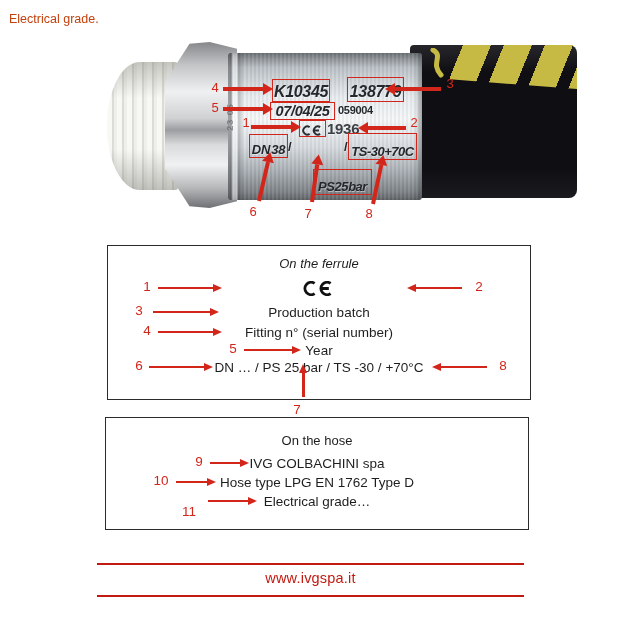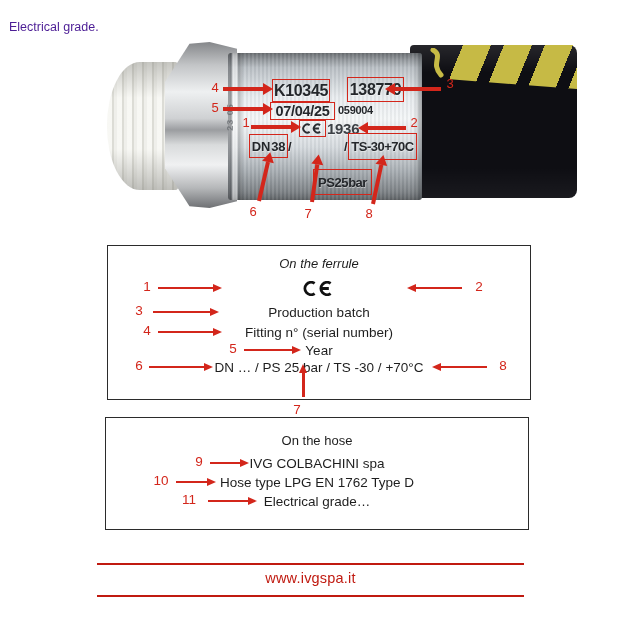--- a/index.html
+++ b/index.html
@@ -1,21 +1,21 @@
 <!DOCTYPE html>
 <html><head>
 <meta charset="utf-8">
 <style>
   :root{ --red:#d3261b; --ink:#1e1e1e; --stamp:#24272b; }
   *{ margin:0; padding:0; box-sizing:border-box; }
   html,body{ background:#fff; }
   body{ font-family:"Liberation Sans", sans-serif; }
   .canvas{ position:relative; width:640px; height:640px; background:#fff; overflow:hidden; }
 
-  .top-note{ position:absolute; left:9px; top:20px; font-size:12.5px; color:#4c1d95; }
+  .top-note{ position:absolute; left:9px; top:12px; font-size:12.5px; color:#c2410c; }
 
   
   .photo{ position:absolute; left:105px; top:40px; width:472px; height:180px; }
   .thread-cap{ position:absolute; left:2px; top:22px; width:72px; height:128px; z-index:2;
     border-radius:36px 4px 4px 36px / 70px 6px 6px 70px;
     background:
       linear-gradient(180deg, rgba(130,130,124,.42), rgba(255,255,255,.08) 28%, rgba(255,255,255,.08) 68%, rgba(125,125,120,.45)),
       repeating-linear-gradient(90deg,#f7f7f3 0 5px,#d9d9d2 5px 7px,#eeeee9 7px 10px);
   }
   .hex-nut{ position:absolute; left:60px; top:2px; width:72px; height:166px; z-index:3;
@@ -35,21 +35,21 @@
     background:
       linear-gradient(90deg, rgba(58,60,64,.45) 0 3px, rgba(255,255,255,.5) 5px 9px, rgba(0,0,0,.14) 10px 13px, rgba(0,0,0,0) 15px),
       repeating-linear-gradient(90deg, rgba(255,255,255,.10) 0 2px, rgba(90,95,100,.07) 2px 4px),
       linear-gradient(180deg,#6e7276,#b9bfc4 10%,#e8ecef 30%,#f4f6f7 45%,#d5dade 64%,#a7adb2 80%,#7b8084 94%,#5f6366);
     box-shadow:inset -5px 0 7px -3px rgba(35,38,42,.55);
   }
   .side-mark{ position:absolute; left:111px; top:72px; z-index:5; font-size:9px; font-weight:bold;
     color:rgba(78,83,90,.55); transform:rotate(-90deg); letter-spacing:1px; }
 
   .stamp-box{ position:absolute; z-index:6; border:1.6px solid var(--red);
-    display:flex; align-items:center; justify-content:center; }
+    display:flex; align-items:flex-end; justify-content:center;font-style:italic; }
   .stamp-txt{ font-weight:bold; color:var(--stamp); letter-spacing:-0.3px;
     text-shadow:0.5px 0.8px 0.5px rgba(255,255,255,.45); white-space:nowrap; }
   .stamp-plain{ position:absolute; z-index:6; display:flex; align-items:center; }
 
   
   .co{ position:absolute; z-index:7; color:var(--red); font-size:13px; width:14px; text-align:center; }
   .ar{ position:absolute; z-index:7; background:var(--red); height:4px; }
   .ar.r::after{ content:""; position:absolute; left:100%; top:-4px;
     border-top:6px solid transparent; border-bottom:6px solid transparent; border-left:10px solid var(--red); }
   .ar.l::after{ content:""; position:absolute; right:100%; top:-4px;
@@ -210,21 +210,21 @@
 
     <div class="lg-line" style="top:55px;">
       <span>Hose type LPG EN 1762 Type D</span>
     </div>
     <span class="lg-num" style="left:46px;top:55px;">10</span>
     <div class="ar lg r" style="left:70px;top:63px;width:31px;"></div>
 
     <div class="lg-line" style="top:74px;">
       <span>Electrical grade…</span>
     </div>
-    <span class="lg-num" style="left:74px;top:74px;">11</span>
+    <span class="lg-num" style="left:74px;top:86px;">11</span>
     <div class="ar lg r" style="left:102px;top:82px;width:40px;"></div>
   </div>
 
   <div class="rule" style="top:563px;"></div>
   <div class="footer-url">www.ivgspa.it</div>
   <div class="rule" style="top:595px;"></div>
 
 </div>
 
 </body></html>

